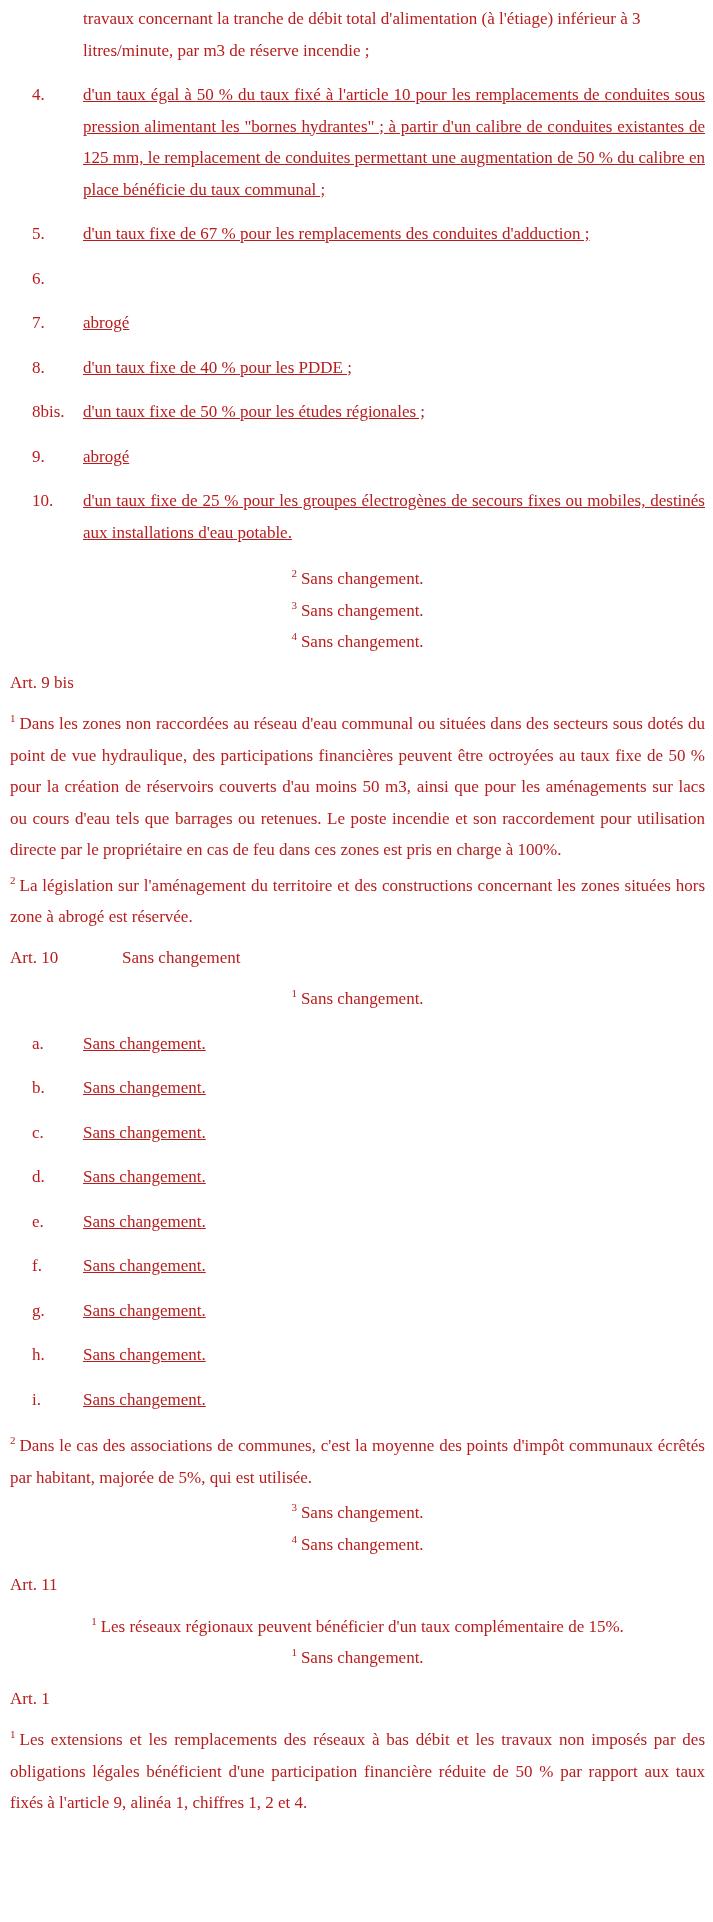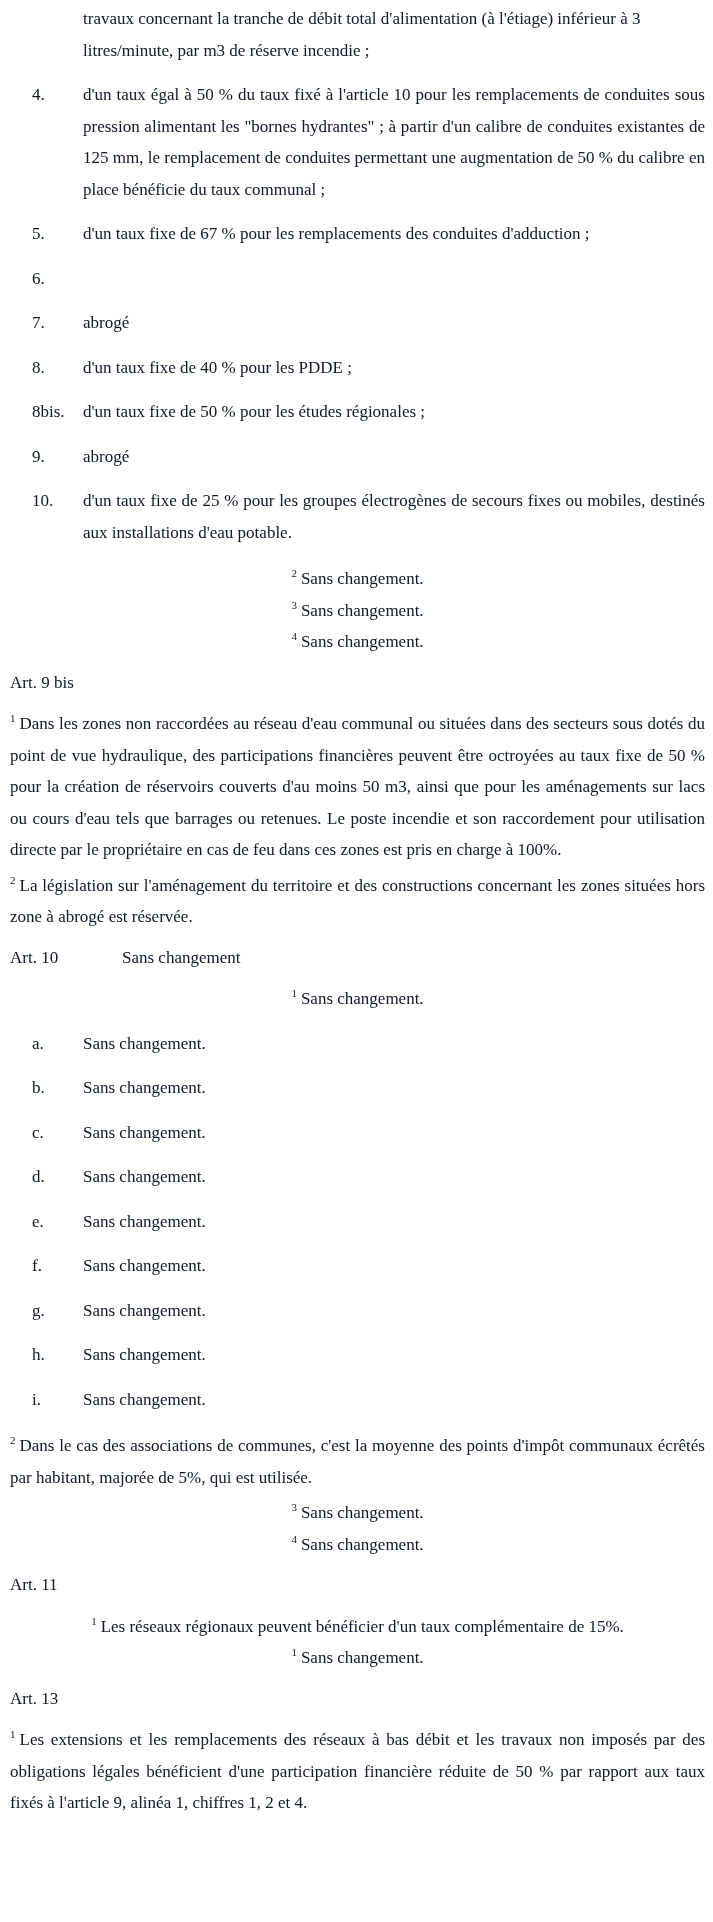--- a/index.html
+++ b/index.html
@@ -6,41 +6,42 @@
     margin: 0;
     padding: 0;
     background: #ffffff;
   }
   .page {
     position: relative;
     width: 713px;
     height: 1922px;
     box-sizing: border-box;
     background: #ffffff;
-    color: #0f172a;
+    color: #b91c1c;
     font-family: "Liberation Serif", "DejaVu Serif", serif;
     font-size: 17px;
     line-height: 31.5px;
     padding: 3px 8px 0 10px;
     overflow: hidden;
   }
   .hang {
     margin: 0 0 0 73px;
   }
   .item {
     display: flex;
     margin: 13px 0;
   }
   .item .marker {
     flex: 0 0 51px;
     margin-left: 22px;
   }
   .item .body {
     flex: 1;
     text-align: justify;
+    text-decoration: underline;
   }
   .fn {
     margin: 0;
     text-align: center;
   }
   .fn.justify {
     text-align: justify;
     margin-bottom: 4px;
   }
   .item + .fn {
@@ -140,16 +141,16 @@
       <div class="item">
         <span class="marker">i.</span>
         <span class="body">Sans changement.</span>
       </div>
       <div class="fn justify"><sup class="fnum">2</sup><span>Dans le cas des associations de communes, c'est la moyenne des points d'impôt communaux écrêtés par habitant, majorée de 5%, qui est utilisée.</span></div>
       <div class="fn"><sup class="fnum">3</sup><span>Sans changement.</span></div>
       <div class="fn"><sup class="fnum">4</sup><span>Sans changement.</span></div>
       <div class="heading"><span class="heading-label">Art. 11</span></div>
       <div class="fn"><sup class="fnum">1</sup><span>Les réseaux régionaux peuvent bénéficier d'un taux complémentaire de 15%.</span></div>
       <div class="fn"><sup class="fnum">1</sup><span>Sans changement.</span></div>
-      <div class="heading"><span class="heading-label">Art. 13</span></div>
+      <div class="heading"><span class="heading-label">Art. 1</span></div>
       <div class="fn justify"><sup class="fnum">1</sup><span>Les extensions et les remplacements des réseaux à bas débit et les travaux non imposés par des obligations légales bénéficient d'une participation financière réduite de 50 % par rapport aux taux fixés à l'article 9, alinéa 1, chiffres 1, 2 et 4.</span></div>
     </div>
 </div>
 
 </body></html>

